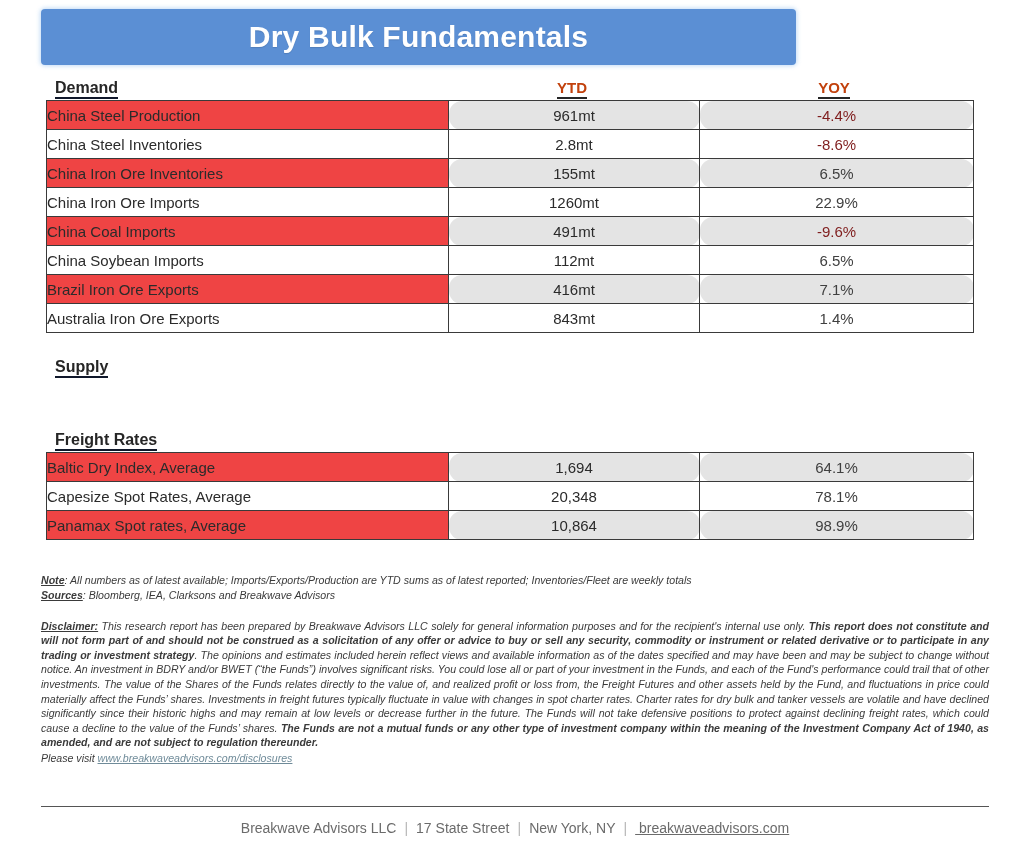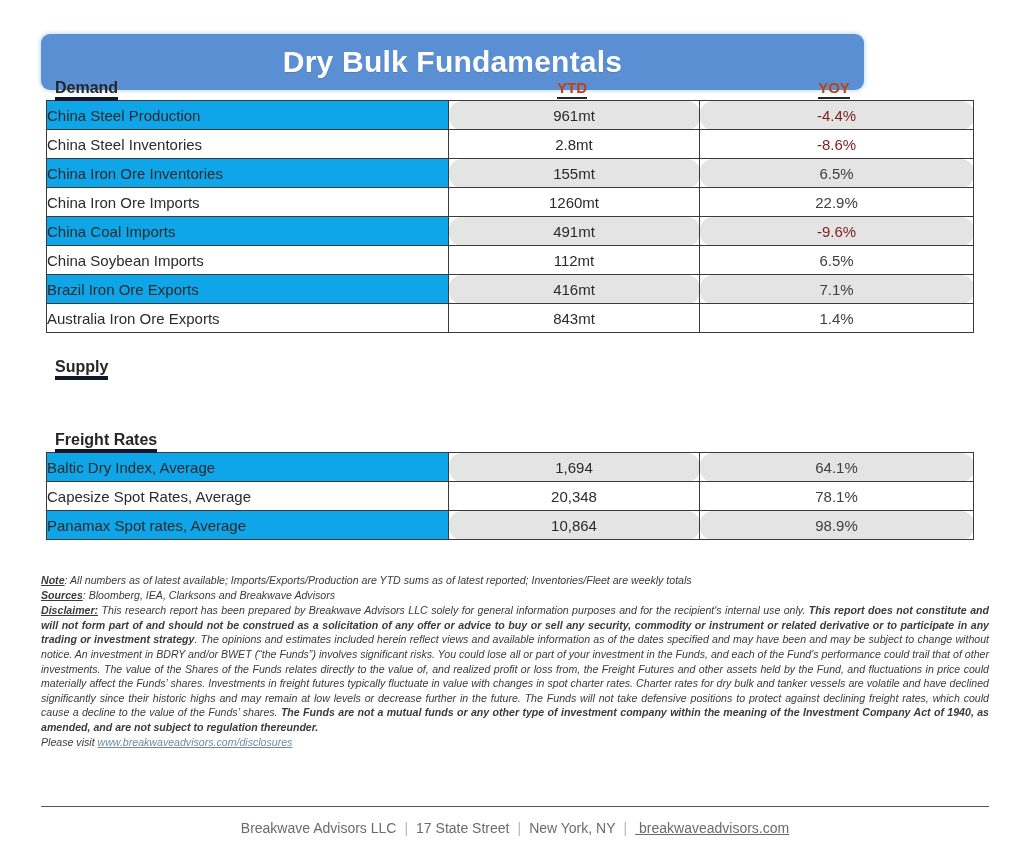--- a/index.html
+++ b/index.html
@@ -13,25 +13,25 @@
     font-family: "Liberation Sans", sans-serif;
     color: #222222;
     overflow: hidden;
     position: relative;
   }
 
   
   #title-bar {
     position: absolute;
     left: 41px;
-    top: 34px;
-    width: 823px;
+    top: 9px;
+    width: 755px;
     height: 56px;
     background: #5b8fd4;
-    border-radius: 9px;
+    border-radius: 4px;
     box-shadow: 0 0 4px 1px rgba(120,175,235,0.45);
     display: flex;
     align-items: center;
     justify-content: center;
   }
   #title-bar .title-text {
     color: #ffffff;
     font-size: 30px;
     font-weight: bold;
     letter-spacing: 0.2px;
@@ -48,21 +48,21 @@
     position: relative;
     height: 22px;
   }
   .section-title {
     position: absolute;
     left: 9px;
     top: 0;
     font-size: 16px;
     font-weight: bold;
     color: #262626;
-    border-bottom: 4px solid #0f172a;
+    border-bottom: 2px solid #0f172a;
     padding-bottom: 0px;
     line-height: 19px;
   }
   .col-head {
     position: absolute;
     top: 0;
     font-size: 15px;
     font-weight: bold;
     color: #c2410c;
     border-bottom: 2px solid #262626;
@@ -91,21 +91,21 @@
     text-align: left;
   }
   td.c-ytd {
     width: 250px;
     text-align: center;
   }
   td.c-yoy {
     width: 273px;
     text-align: center;
   }
-  tr.shaded td.c-label { background: #0ea5e9; }
+  tr.shaded td.c-label { background: #ef4444; }
   tr.shaded td.c-ytd,
   tr.shaded td.c-yoy { background: #e4e4e4; border-radius: 13px; }
   tr.plain td { background: #ffffff; }
 
   .v-pos { color: #404040; }
   .v-neg { color: #7f1d1d; }
 
   
   #disclaimer {
     position: absolute;
@@ -121,21 +121,21 @@
   #disclaimer .lbl {
     font-weight: bold;
     text-decoration: underline;
     font-style: italic;
   }
   #disclaimer .bold {
     font-weight: bold;
     font-style: italic;
   }
   #disclaimer p { margin: 0 0 0.5px 0; }
-  #disclaimer p.body-block { text-align: justify; margin-top: 0; }
+  #disclaimer p.body-block { text-align: justify; margin-top: 16px; }
   #disclaimer a {
     color: #6f8b99;
     text-decoration: underline;
     font-style: italic;
   }
 
   
   #footer-rule {
     position: absolute;
     left: 41px;

